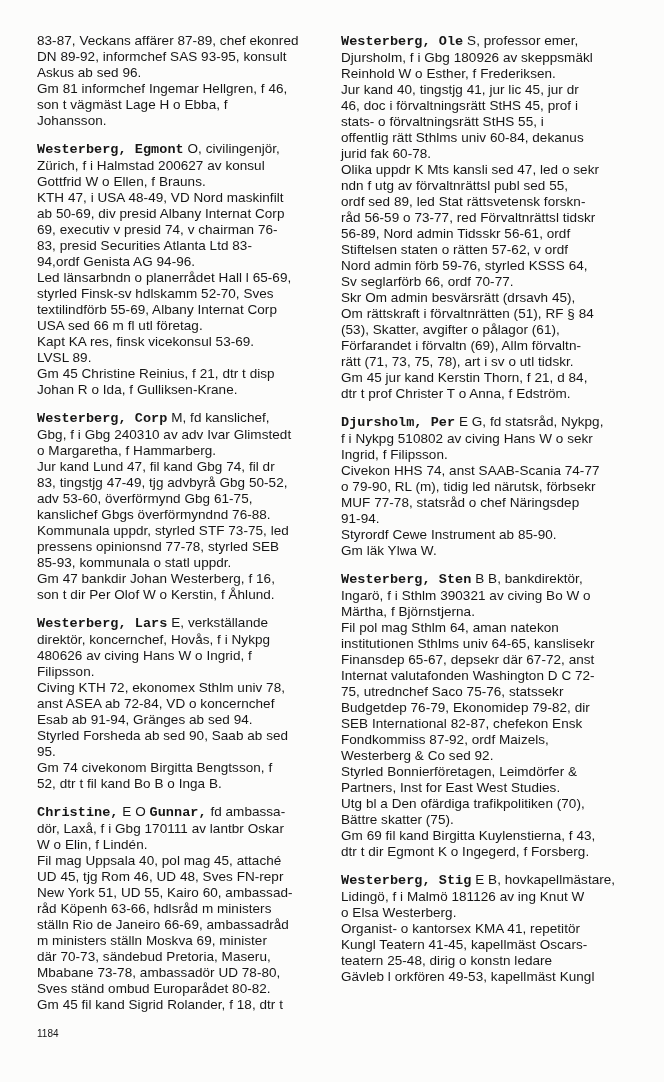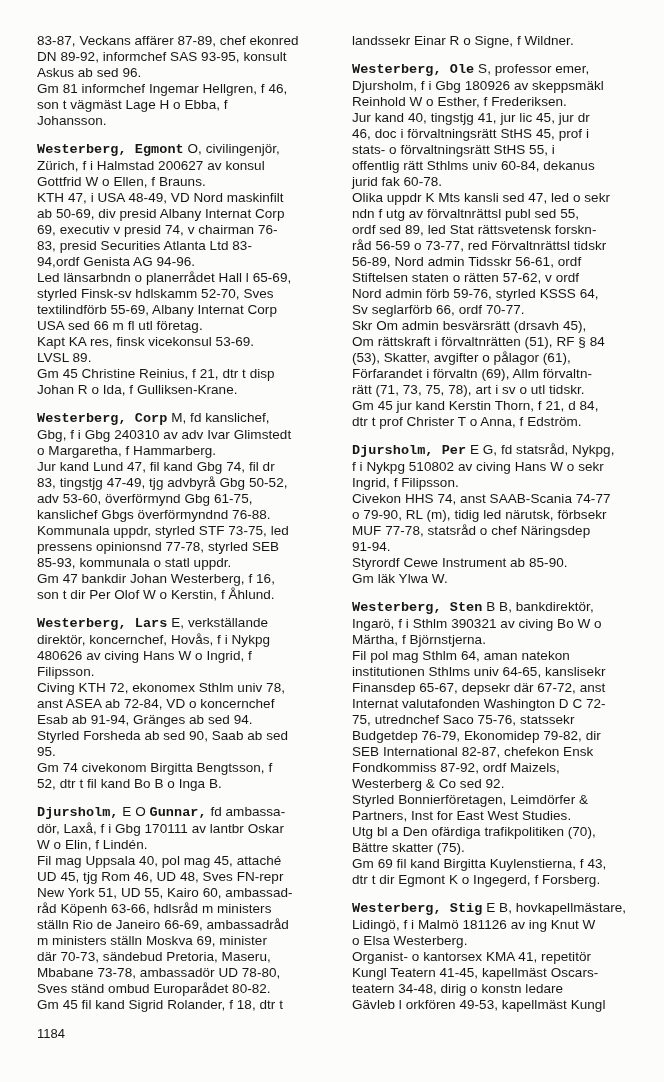--- a/index.html
+++ b/index.html
@@ -10,37 +10,37 @@
     color: #161616;
   }
   .page {
     position: relative;
     width: 664px; height: 1082px;
     overflow: hidden;
     -webkit-font-smoothing: antialiased;
   }
   .columns {
     display: flex;
-    gap: 17px;
+    gap: 6px;
     padding: 33px 8px 0 37px;
     align-items: flex-start;
   }
   .column { width: 298px; flex: 0 0 298px; }
   .entry {
     margin: 0 0 12px 0;
     font-size: 13.5px;
     line-height: 16px;
     white-space: pre;
     letter-spacing: 0.05px;
   }
   .seg.bold { font-weight: bold; font-family: Liberation Mono, monospace; }
   .page-number {
     position: absolute;
     left: 37px; top: 1026px;
-    font-size: 13px;
+    font-size: 10px;
     line-height: 16px;
   }
 </style>
 </head>
 <body style="background: rgb(252, 252, 251); color: rgb(22, 22, 22);">
 
 <div class="page">
   <div class="columns">
     <div class="column">
         <p class="entry"><span class="seg">83-87, Veckans affärer 87-89, chef ekonred
@@ -81,36 +81,35 @@
 direktör, koncernchef, Hovås, f i Nykpg
 480626 av civing Hans W o Ingrid, f
 Filipsson.
 Civing KTH 72, ekonomex Sthlm univ 78,
 anst ASEA ab 72-84, VD o koncernchef
 Esab ab 91-94, Gränges ab sed 94.
 Styrled Forsheda ab sed 90, Saab ab sed
 95.
 Gm 74 civekonom Birgitta Bengtsson, f
 52, dtr t fil kand Bo B o Inga B.</span></p>
-        <p class="entry"><span class="seg bold">Djursholm,</span><span class="seg"> E O </span><span class="seg bold">Gunnar,</span><span class="seg"> fd ambassa-
+        <p class="entry"><span class="seg bold">Christine,</span><span class="seg"> E O </span><span class="seg bold">Gunnar,</span><span class="seg"> fd ambassa-
 dör, Laxå, f i Gbg 170111 av lantbr Oskar
 W o Elin, f Lindén.
 Fil mag Uppsala 40, pol mag 45, attaché
 UD 45, tjg Rom 46, UD 48, Sves FN-repr
 New York 51, UD 55, Kairo 60, ambassad-
 råd Köpenh 63-66, hdlsråd m ministers
 ställn Rio de Janeiro 66-69, ambassadråd
 m ministers ställn Moskva 69, minister
 där 70-73, sändebud Pretoria, Maseru,
 Mbabane 73-78, ambassadör UD 78-80,
 Sves ständ ombud Europarådet 80-82.
 Gm 45 fil kand Sigrid Rolander, f 18, dtr t</span></p>
       </div>
     <div class="column">
-        <p class="entry"><span class="seg">landssekr Einar R o Signe, f Wildner.</span></p>
         <p class="entry"><span class="seg bold">Westerberg, Ole</span><span class="seg"> S, professor emer,
 Djursholm, f i Gbg 180926 av skeppsmäkl
 Reinhold W o Esther, f Frederiksen.
 Jur kand 40, tingstjg 41, jur lic 45, jur dr
 46, doc i förvaltningsrätt StHS 45, prof i
 stats- o förvaltningsrätt StHS 55, i
 offentlig rätt Sthlms univ 60-84, dekanus
 jurid fak 60-78.
 Olika uppdr K Mts kansli sed 47, led o sekr
 ndn f utg av förvaltnrättsl publ sed 55,
@@ -152,18 +151,18 @@
 Partners, Inst for East West Studies.
 Utg bl a Den ofärdiga trafikpolitiken (70),
 Bättre skatter (75).
 Gm 69 fil kand Birgitta Kuylenstierna, f 43,
 dtr t dir Egmont K o Ingegerd, f Forsberg.</span></p>
         <p class="entry"><span class="seg bold">Westerberg, Stig</span><span class="seg"> E B, hovkapellmästare,
 Lidingö, f i Malmö 181126 av ing Knut W
 o Elsa Westerberg.
 Organist- o kantorsex KMA 41, repetitör
 Kungl Teatern 41-45, kapellmäst Oscars-
-teatern 34-48, dirig o konstn ledare
+teatern 25-48, dirig o konstn ledare
 Gävleb l orkfören 49-53, kapellmäst Kungl</span></p>
       </div>
   </div>
   <div class="page-number">1184</div>
 </div>
 
 </body></html>

